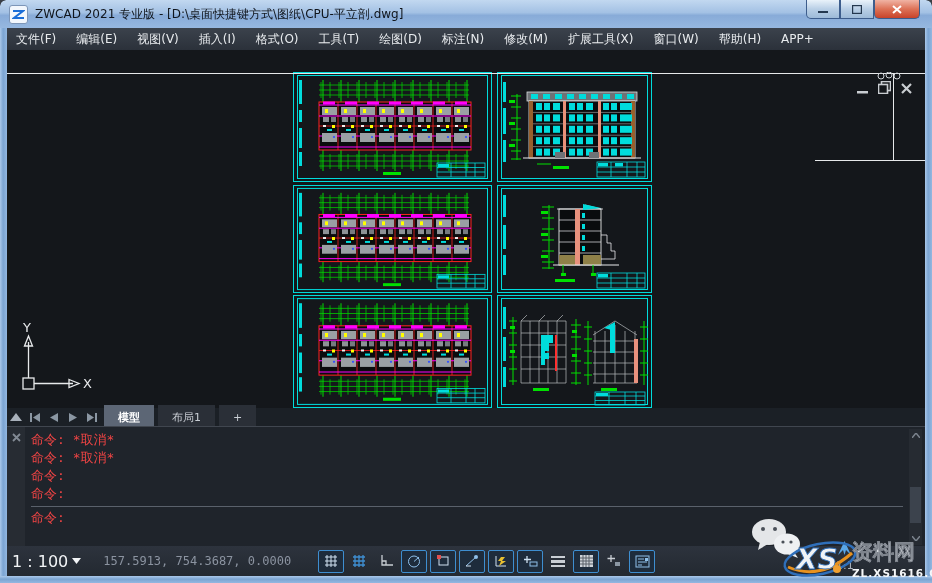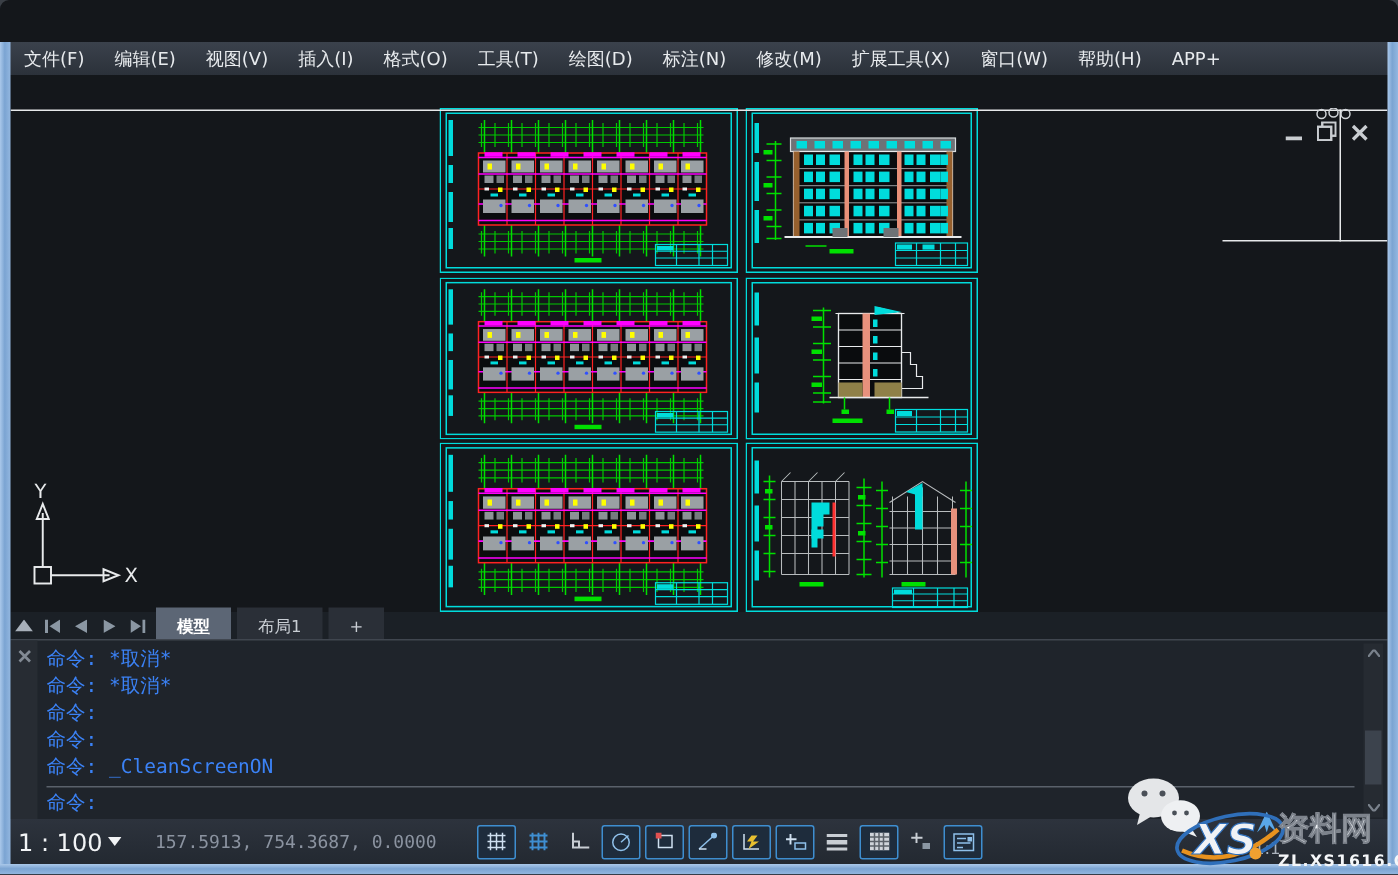--- a/index.html
+++ b/index.html
@@ -36,21 +36,21 @@
   .mdi-btn{width:15px;height:13px;display:flex;align-items:flex-end;justify-content:center;color:#c9cdd1;}
   .ucs{position:absolute;left:4px;top:248px;}
   
   .layoutbar{position:absolute;left:7px;top:408px;width:918px;height:18px;background:#1b2026;display:flex;align-items:center;gap:2px;}
   .lnav{width:17px;height:14px;display:flex;align-items:center;justify-content:center;}
   .ltab{height:16px;padding:4px 14px;display:flex;align-items:center;font-size:11px;color:#c9ced4;background:#2a2f37;margin-left:2px;}
   .ltab.active{background:#5c6675;color:#ffffff;font-weight:bold;}
   
   .cmdwin{position:absolute;left:7px;top:426px;width:918px;height:120px;background:#1f242b;border-top:1px solid #40464f;}
   .cmdstrip{position:absolute;left:0;top:0;width:18px;height:120px;background:#272c33;display:flex;justify-content:center;padding-top:6px;box-sizing:border-box;}
-  .cmdtext{position:absolute;left:24px;top:4px;right:22px;font-family:"DejaVu Sans Mono",monospace;font-size:13px;color:#3b82f6;line-height:18px;}
+  .cmdtext{position:absolute;left:24px;top:4px;right:22px;font-family:"DejaVu Sans Mono",monospace;font-size:13px;color:#ef4444;line-height:18px;}
   .cmd-sep{border-top:1px solid #5a616b;margin:3px 0 2px 0;}
   .cmdscroll{position:absolute;right:3px;top:2px;width:13px;height:116px;background:#262b32;}
   .sarrow{position:absolute;left:0;width:13px;height:13px;display:flex;align-items:center;justify-content:center;}
   .sthumb{position:absolute;left:1px;top:58px;width:11px;height:36px;background:#3c434d;}
   
   .statusbar{position:absolute;left:0px;top:546px;width:932px;height:30px;
     background:linear-gradient(180deg,#2d333d,#232931);display:flex;align-items:center;color:#c9ced4;}
   .scale{font-size:16px;color:#f2f4f6;margin-left:12px;display:flex;align-items:center;gap:4px;white-space:nowrap;}
   .coords{font-size:12px;color:#8b93a0;margin-left:22px;font-family:"DejaVu Sans Mono",monospace;white-space:nowrap;}
   .sticons{position:absolute;left:318px;display:flex;gap:3px;align-items:center;}
@@ -265,20 +265,45 @@
         <rect x="98" y="97" width="50" height="13"></rect>
         <path d="M98 101 H148 M98 105.5 H148 M112 97 V110 M128 97 V110 M139 97 V110"></path>
       </g>
       <rect x="99" y="98" width="12" height="3" fill="#00dcdc"></rect>
     </symbol>
   </defs>
 </svg>
 
 <div class="app">
 
+  <div class="titlebar">
+    <span class="app-icon">
+      <svg width="13" height="11" viewBox="0 0 13 11">
+          <path d="M1 2 h10 L2 9 h10" stroke="#1a6ed8" stroke-width="2" fill="none"></path>
+        </svg>
+    </span>
+    <span class="titletext">ZWCAD 2021 专业版 - [D:\桌面快捷键方式\图纸\CPU-平立剖.dwg]</span>
+    <span class="win-btns">
+      <span class="win-btn minb">
+          <svg width="10" height="9">
+            <rect x="0" y="6" width="10" height="2" fill="#24384f"></rect>
+          </svg>
+        </span>
+      <span class="win-btn">
+          <svg width="10" height="9">
+            <rect x="0.5" y="0.5" width="9" height="8" fill="none" stroke="#24384f" stroke-width="1.4"></rect>
+          </svg>
+        </span>
+      <span class="win-btn close">
+          <svg width="10" height="9" viewBox="0 0 10 9">
+            <path d="M1 1 L9 8 M9 1 L1 8" stroke="#fff" stroke-width="2"></path>
+          </svg>
+        </span>
+    </span>
+  </div>
 
   <div class="menubar">
     <span class="menu-item">文件(F)</span>
     <span class="menu-item">编辑(E)</span>
     <span class="menu-item">视图(V)</span>
     <span class="menu-item">插入(I)</span>
     <span class="menu-item">格式(O)</span>
     <span class="menu-item">工具(T)</span>
     <span class="menu-item">绘图(D)</span>
     <span class="menu-item">标注(N)</span>
@@ -389,21 +414,20 @@
     <div class="cmdstrip">
       <svg width="9" height="9" viewBox="0 0 9 9">
           <path d="M1 1 L8 8 M8 1 L1 8" stroke="#828a94" stroke-width="1.8"></path>
         </svg>
     </div>
     <div class="cmdtext">
       <div class="cmdline">命令: *取消*</div>
       <div class="cmdline">命令: *取消*</div>
       <div class="cmdline">命令:</div>
       <div class="cmdline">命令:</div>
-      <div class="cmdline">命令: _CleanScreenON</div>
       <div class="cmd-sep"></div>
       <div class="cmdline">命令:</div>
     </div>
     <div class="cmdscroll">
       <span class="sarrow" style="top:0">
           <svg width="8" height="5">
             <polyline points="0,5 4,0 8,5" fill="none" stroke="#7a828c" stroke-width="1.5"></polyline>
           </svg>
         </span>
       <span class="sthumb"></span>

